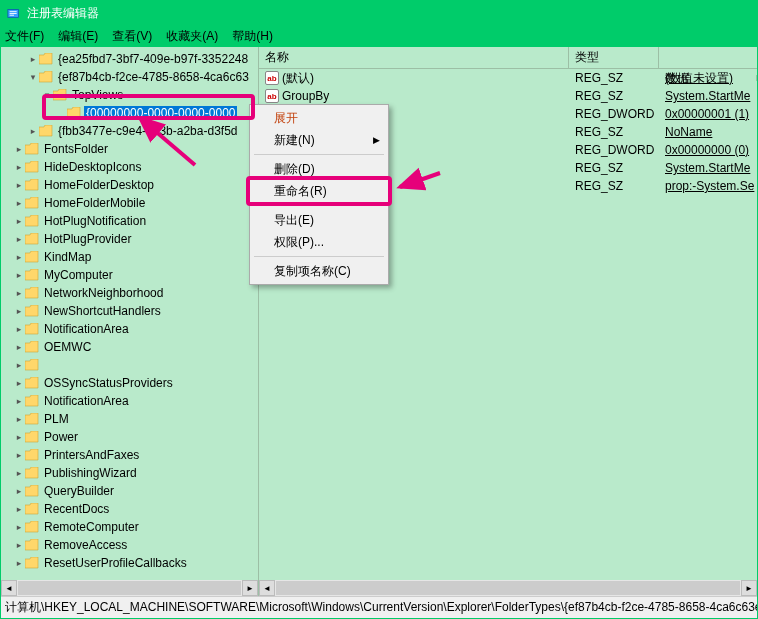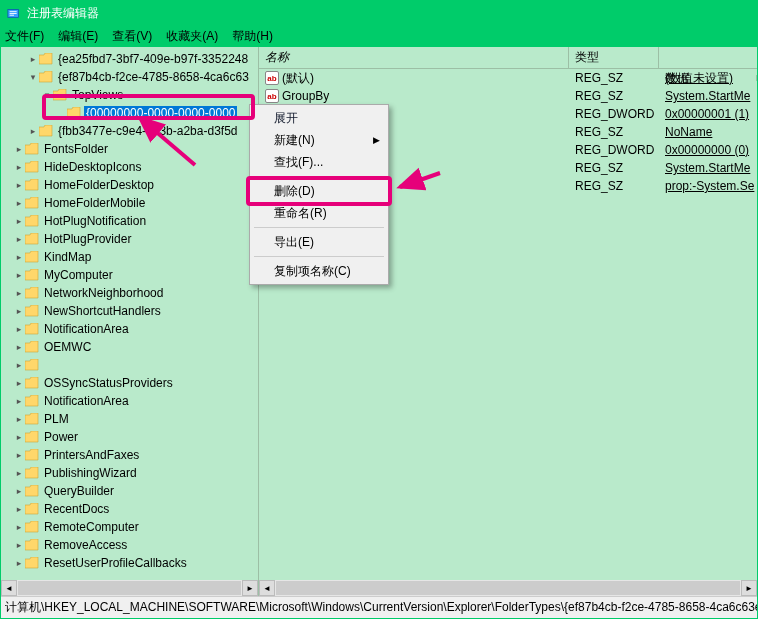--- a/index.html
+++ b/index.html
@@ -15,34 +15,34 @@
   .tree-row { display: flex; align-items: center; height: 18px; white-space: nowrap; }
   .tree-row .expander { width: 12px; display:inline-flex; align-items:center; justify-content:center; color:#555; font-size:9px; cursor: pointer;}
   .tree-row .indent { display:inline-block; }
   .folder-icon { width:14px; height:12px; display:inline-block; margin-right:3px; position:relative;}
   .folder-icon svg { display:block; }
   .tree-row .label { padding: 0 2px; }
   .tree-row.selected .label { background: #0078d7; color:#fff;text-decoration:underline; }
   .list-pane { flex:1; background: #b9eacb; overflow:auto; position: relative;}
   .list-header { display:flex; height:22px; background:#b9eacb; border-bottom:1px solid #9cbfa5; position: sticky; top:0;}
   .list-header .col { border-right:1px solid #9cbfa5; padding:3px 6px; display:flex; align-items:center;}
-  .col-name { width:310px;font-style:italic; }
+  .col-name { width:310px; }
   .col-type { width:90px; }
   .col-data { flex:1;margin-top:28px; }
   .list-body { }
   .list-row { display:flex; height:18px; align-items:center; }
   .list-row .cell { padding:0 6px; white-space: nowrap; overflow:hidden; }
   .list-row .cell-name { width:310px; display:flex; align-items:center; gap:3px;}
   .list-row .cell-type { width:90px;}
   .list-row .cell-data { flex:1;text-decoration:underline;}
   .ab-icon { width:14px; height:14px; display:inline-flex; align-items:center; justify-content:center; font-size:8px; font-weight:bold; border:1px solid #888; background:#fff; color:#c00; border-radius:2px;}
   .statusbar { height:22px; background:#f0f0f0; border-top:1px solid #ccc; display:flex; align-items:center; padding:0 4px; font-size:12px; white-space:nowrap; overflow:hidden;}
   .ctx-menu { position:absolute; left:249px; top:104px; width:140px; background:#f0f0f0; border:1px solid #aaa; box-shadow:3px 3px 5px rgba(0,0,0,.3); z-index:10; padding:2px;}
   .ctx-item { height:22px; display:flex; align-items:center; padding:0 16px 0 22px; position:relative; cursor:default;}
-  .ctx-item.disabled { color:#0f172a; }
+  .ctx-item.disabled { color:#c2410c; }
   .ctx-item .arrow-r { position:absolute; right:6px; font-size:9px;}
   .ctx-sep { height:1px; background:#ccc; margin:3px 2px;}
   .highlight-box { position:absolute; border:4px solid #e6007a; border-radius:4px; pointer-events:none; z-index:20;}
   .hl1 { left:42px; top:94px; width:213px; height:26px; }
   .hl2 { left:246px; top:176px; width:146px; height:30px; }
   .arrow-svg { position:absolute; z-index:19; pointer-events:none;}
   
   .hscroll { position:absolute; bottom:0; left:0; right:0; height:16px; background:#e6e6e6; display:flex; align-items:center; justify-content:space-between;}
   .hscroll .btn { width:16px; height:16px; background:#ddd; border:1px solid #bbb; display:flex; align-items:center; justify-content:center; font-size:8px;}
   .hscroll .thumb { flex:1; height:14px; margin:0 1px; background:#ccc;}
@@ -442,33 +442,33 @@
 </div>
 
 <div class="ctx-menu">
   <div class="ctx-item disabled">
       <span>展开</span>
     </div>
   <div class="ctx-item">
       <span>新建(N)</span>
       <span class="arrow-r">▶</span>
     </div>
-  <div class="ctx-item">
-      <span>查找(F)...</span>
-    </div>
   <div class="ctx-sep"></div>
   <div class="ctx-item">
       <span>删除(D)</span>
     </div>
   <div class="ctx-item">
       <span>重命名(R)</span>
     </div>
   <div class="ctx-sep"></div>
   <div class="ctx-item">
       <span>导出(E)</span>
+    </div>
+  <div class="ctx-item">
+      <span>权限(P)...</span>
     </div>
   <div class="ctx-sep"></div>
   <div class="ctx-item">
       <span>复制项名称(C)</span>
     </div>
 </div>
 
 <div class="highlight-box hl1"></div>
 <div class="highlight-box hl2"></div>
 

